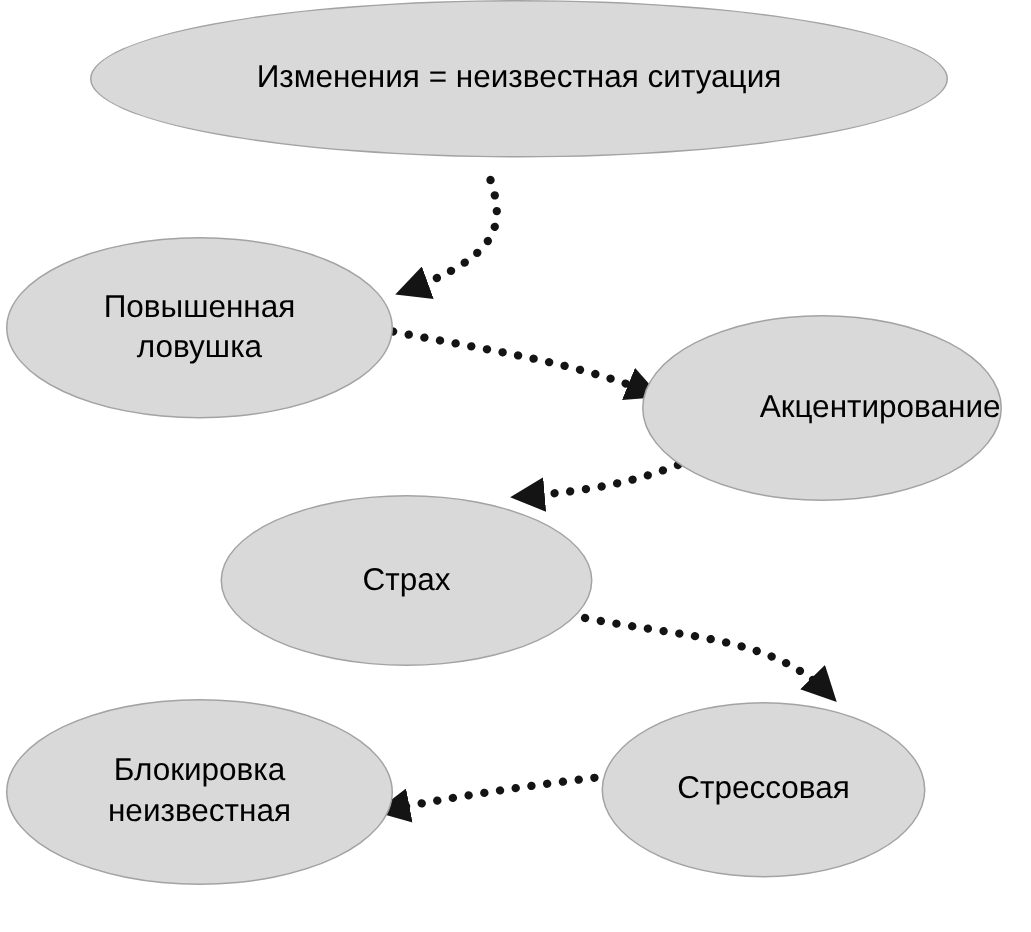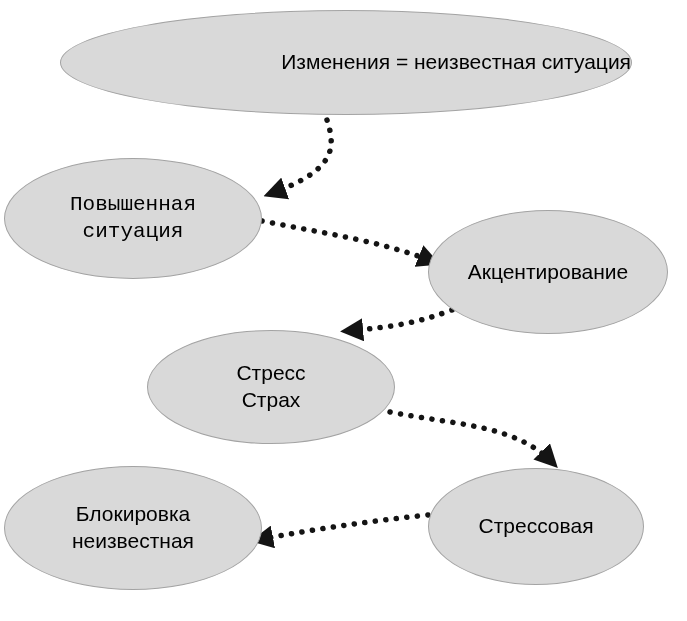--- a/index.html
+++ b/index.html
@@ -60,39 +60,38 @@
         <path d="M0,0 L10,5 L0,10 z" fill="#141414"></path>
       </marker>
     </defs>
     <path class="edge" d="M 327 120 C 336 148 336 170 270 194" marker-end="url(#arrowhead)"></path>
     <path class="edge" d="M 262 221 C 322 233 382 241 434 262" marker-end="url(#arrowhead)"></path>
     <path class="edge" d="M 452 310 C 420 322 395 327 347 331" marker-end="url(#arrowhead)"></path>
     <path class="edge" d="M 390 412 C 455 425 515 424 553 463" marker-end="url(#arrowhead)"></path>
     <path class="edge" d="M 428 515 C 370 521 315 529 257 540" marker-end="url(#arrowhead)"></path>
   </svg>
 
-  <div class="node" style="left:60px; top:10px; width:572px; height:105px;align-items:flex-end;">
+  <div class="node" style="left:60px; top:0; width:572px; height:105px;">
     <span>Изменения = неизвестная ситуация</span>
   </div>
 
-  <div class="node" style="left:4px; top:158px; width:258px; height:121px;font-family:Liberation Mono, monospace;">
+  <div class="node" style="left:4px; top:158px; width:258px; height:121px;">
     <span>Повышенная</span>
-    <span>ситуация</span>
+    <span>ловушка</span>
   </div>
 
-  <div class="node" style="left:428px; top:210px; width:240px; height:124px;">
+  <div class="node" style="left:428px; top:210px; width:240px; height:124px;align-items:flex-end;">
     <span>Акцентирование</span>
   </div>
 
   <div class="node" style="left:147px; top:330px; width:248px; height:114px;">
-    <span>Стресс</span>
     <span>Страх</span>
   </div>
 
-  <div class="node" style="left:428px; top:468px; width:216px; height:117px;align-items:center;">
+  <div class="node" style="left:401px; top:468px; width:216px; height:117px;align-items:center;">
     <span>Стрессовая</span>
   </div>
 
   <div class="node" style="left:4px; top:466px; width:258px; height:124px;">
     <span>Блокировка</span>
     <span>неизвестная</span>
   </div>
 
 </div>
 

